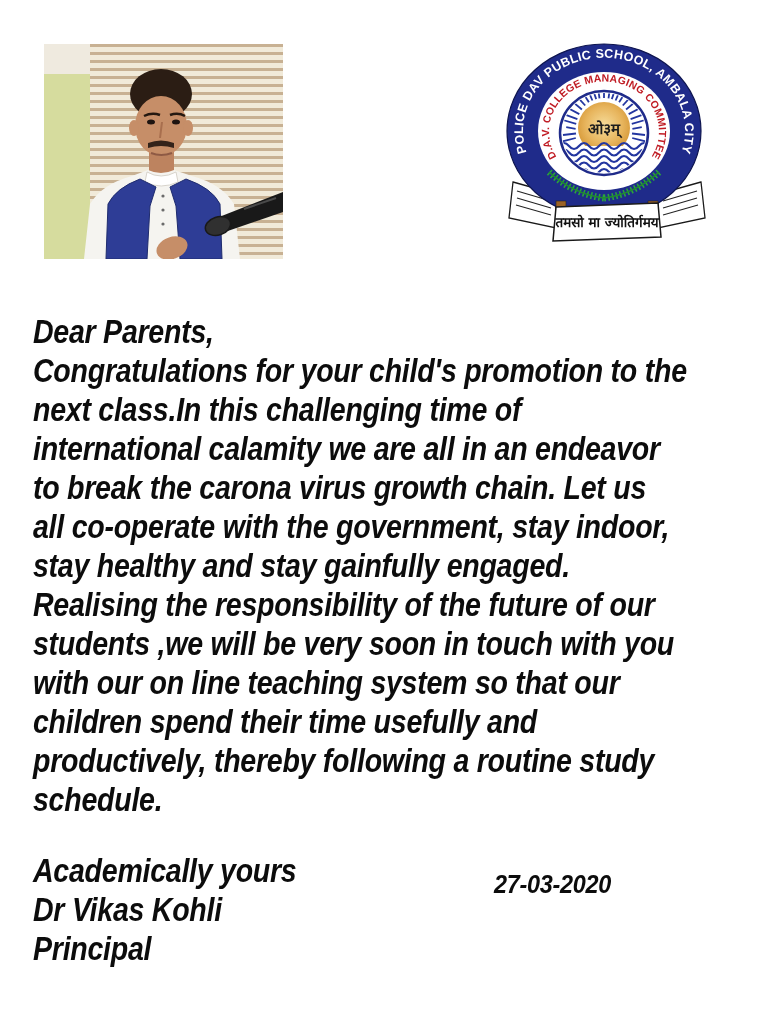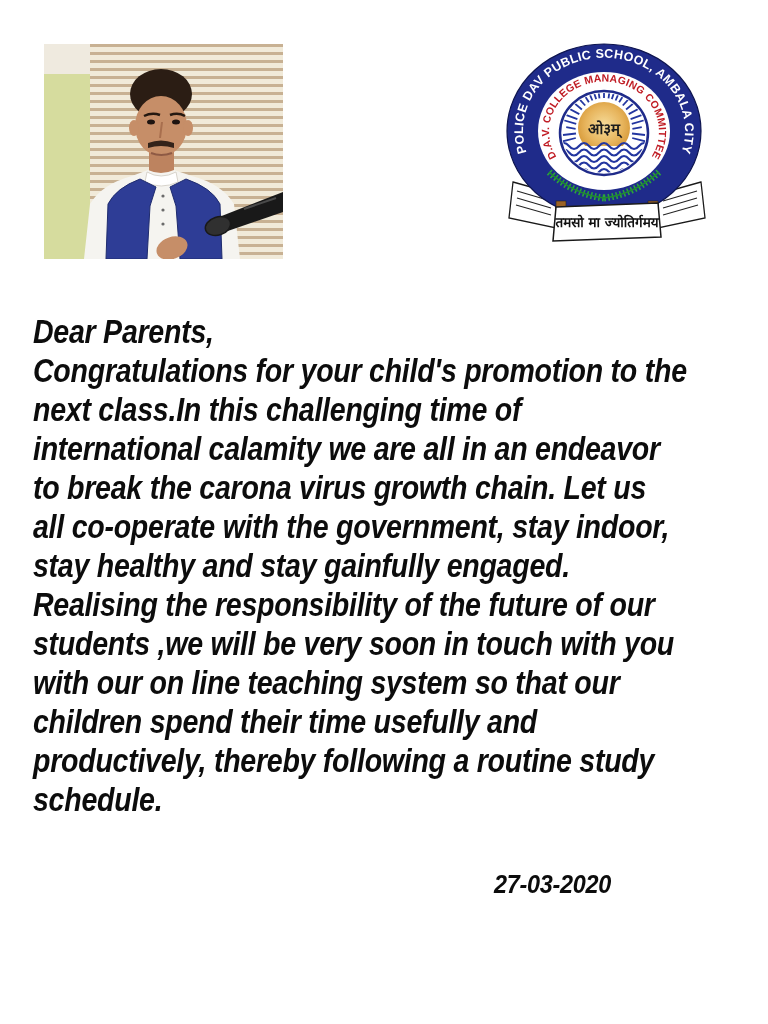--- a/index.html
+++ b/index.html
@@ -174,16 +174,21 @@
     <div class="line">all co-operate with the government, stay indoor,</div>
     <div class="line">stay healthy and stay gainfully engaged.</div>
     <div class="line">Realising the responsibility of the future of our</div>
     <div class="line">students ,we will be very soon in touch with you</div>
     <div class="line">with our on line teaching system so that our</div>
     <div class="line">children spend their time usefully and</div>
     <div class="line">productively, thereby following a routine study</div>
     <div class="line">schedule.</div>
   </div>
 
+  <div class="closing">
+    <div class="line">Academically yours</div>
+    <div class="line">Dr Vikas Kohli</div>
+    <div class="line">Principal</div>
+  </div>
 
   <div class="date">27-03-2020</div>
 
 </div>
 
 </body></html>

